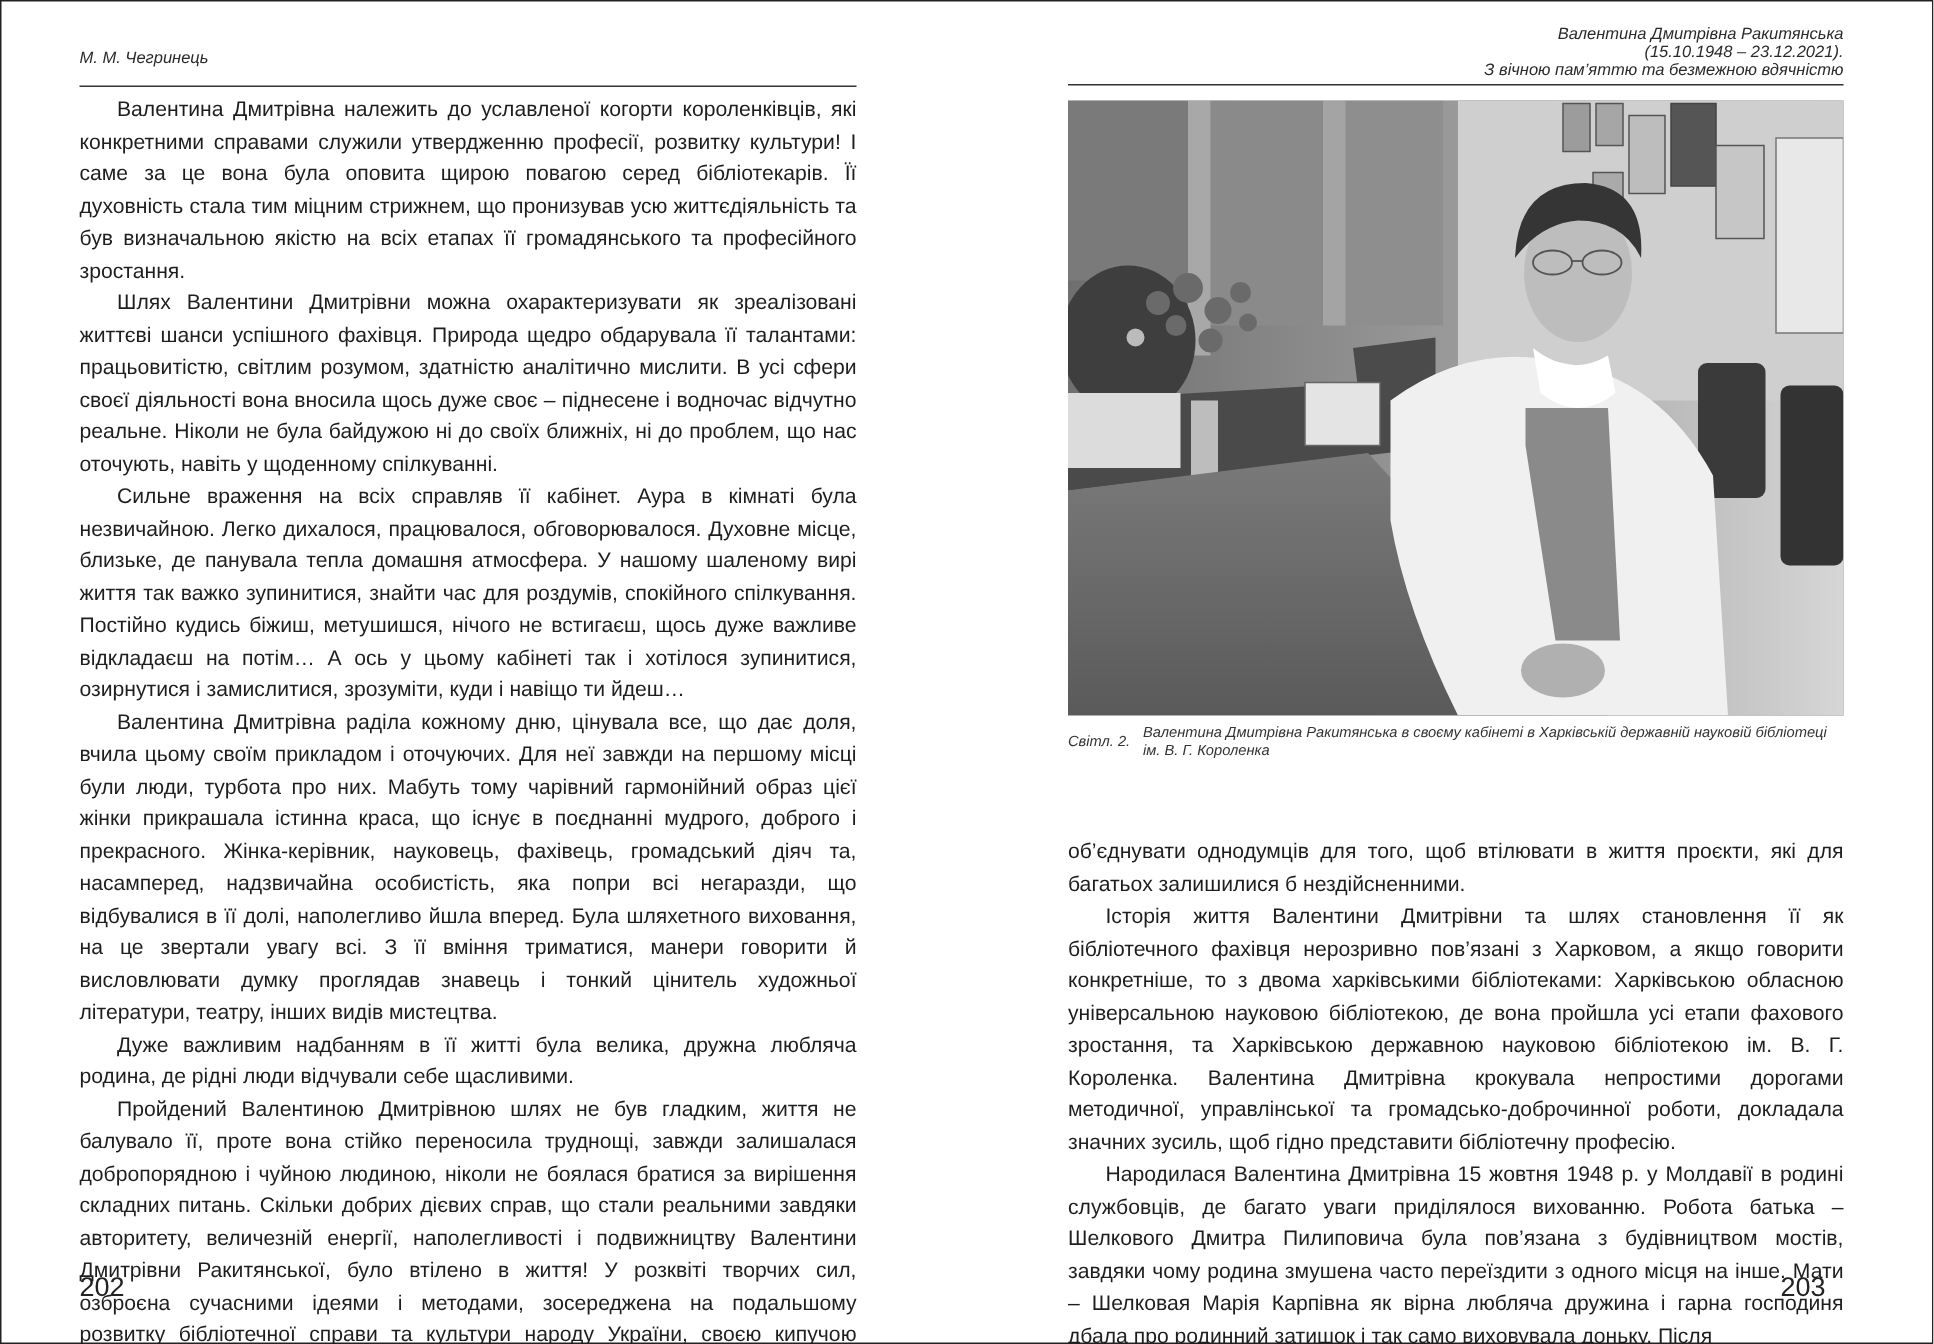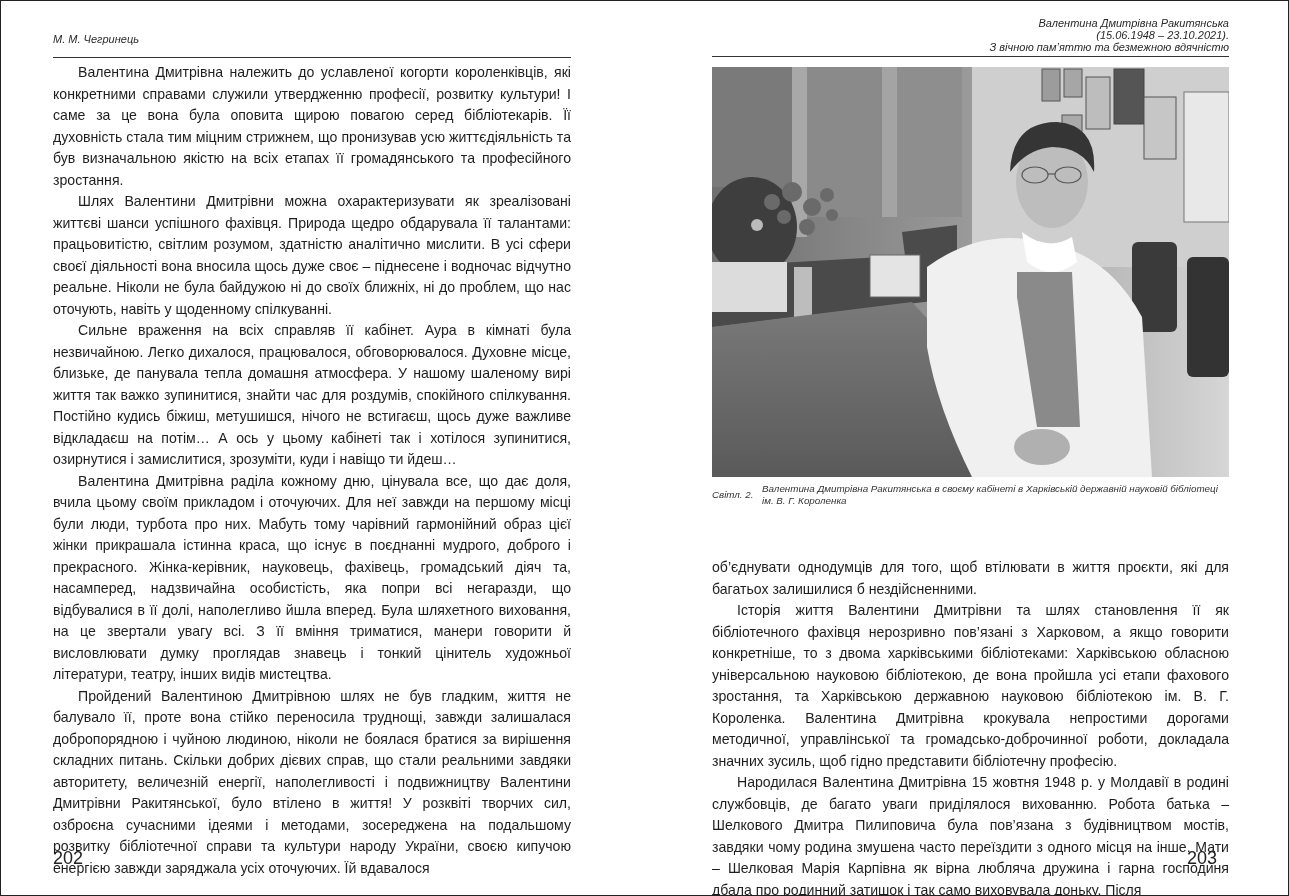--- a/index.html
+++ b/index.html
@@ -35,29 +35,30 @@
 
 <div class="spread">
 
   <div class="page page-left">
     <div class="running-head">М. М. Чегринець</div>
     <div class="text">
       <p>Валентина Дмитрівна належить до уславленої когорти короленківців, які конкретними справами служили утвердженню професії, розвитку культури! І саме за це вона була оповита щирою повагою серед бібліотекарів. Її духовність стала тим міцним стрижнем, що пронизував усю життєдіяльність та був визначальною якістю на всіх етапах її громадянського та професійного зростання.</p>
       <p>Шлях Валентини Дмитрівни можна охарактеризувати як зреалізовані життєві шанси успішного фахівця. Природа щедро обдарувала її талантами: працьовитістю, світлим розумом, здатністю аналітично мислити. В усі сфери своєї діяльності вона вносила щось дуже своє – піднесене і водночас відчутно реальне. Ніколи не була байдужою ні до своїх ближніх, ні до проблем, що нас оточують, навіть у щоденному спілкуванні.</p>
       <p>Сильне враження на всіх справляв її кабінет. Аура в кімнаті була незвичайною. Легко дихалося, працювалося, обговорювалося. Духовне місце, близьке, де панувала тепла домашня атмосфера. У нашому шаленому вирі життя так важко зупинитися, знайти час для роздумів, спокійного спілкування. Постійно кудись біжиш, метушишся, нічого не встигаєш, щось дуже важливе відкладаєш на потім… А ось у цьому кабінеті так і хотілося зупинитися, озирнутися і замислитися, зрозуміти, куди і навіщо ти йдеш…</p>
       <p>Валентина Дмитрівна раділа кожному дню, цінувала все, що дає доля, вчила цьому своїм прикладом і оточуючих. Для неї завжди на першому місці були люди, турбота про них. Мабуть тому чарівний гармонійний образ цієї жінки прикрашала істинна краса, що існує в поєднанні мудрого, доброго і прекрасного. Жінка-керівник, науковець, фахівець, громадський діяч та, насамперед, надзвичайна особистість, яка попри всі негаразди, що відбувалися в її долі, наполегливо йшла вперед. Була шляхетного виховання, на це звертали увагу всі. З її вміння триматися, манери говорити й висловлювати думку проглядав знавець і тонкий цінитель художньої літератури, театру, інших видів мистецтва.</p>
+      <p>Дуже важливим надбанням в її житті була велика, дружна любляча родина, де рідні люди відчували себе щасливими.</p>
       <p>Пройдений Валентиною Дмитрівною шлях не був гладким, життя не балувало її, проте вона стійко переносила труднощі, завжди залишалася добропорядною і чуйною людиною, ніколи не боялася братися за вирішення складних питань. Скільки добрих дієвих справ, що стали реальними завдяки авторитету, величезній енергії, наполегливості і подвижництву Валентини Дмитрівни Ракитянської, було втілено в життя! У розквіті творчих сил, озброєна сучасними ідеями і методами, зосереджена на подальшому розвитку бібліотечної справи та культури народу України, своєю кипучою енергією завжди заряджала усіх оточуючих. Їй вдавалося</p>
     </div>
     <div class="folio">202</div>
   </div>
 
   <div class="page page-right">
     <div class="running-head">
       <div>Валентина Дмитрівна Ракитянська</div>
-      <div>(15.06.1948 – 23.10.2021).</div>
+      <div>(15.10.1948 – 23.12.2021).</div>
       <div>З вічною пам’яттю та безмежною вдячністю</div>
     </div>
 
     <div class="photo">
       <svg width="517" height="410" viewBox="0 0 517 410" xmlns="http://www.w3.org/2000/svg">
         <defs>
           <linearGradient id="wall" x1="0" y1="0" x2="1" y2="0">
             <stop offset="0" stop-color="#6f6f6f"></stop>
             <stop offset="0.5" stop-color="#9a9a9a"></stop>
             <stop offset="1" stop-color="#d6d6d6"></stop>

